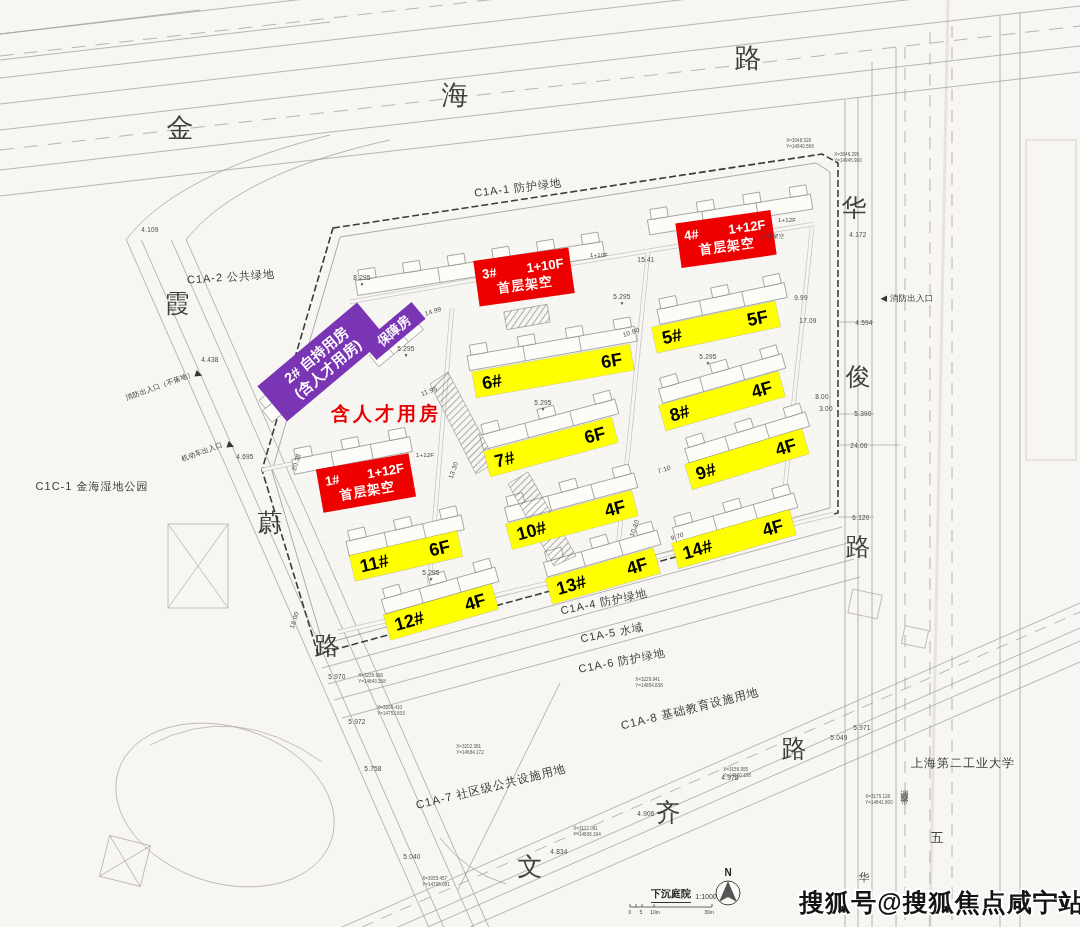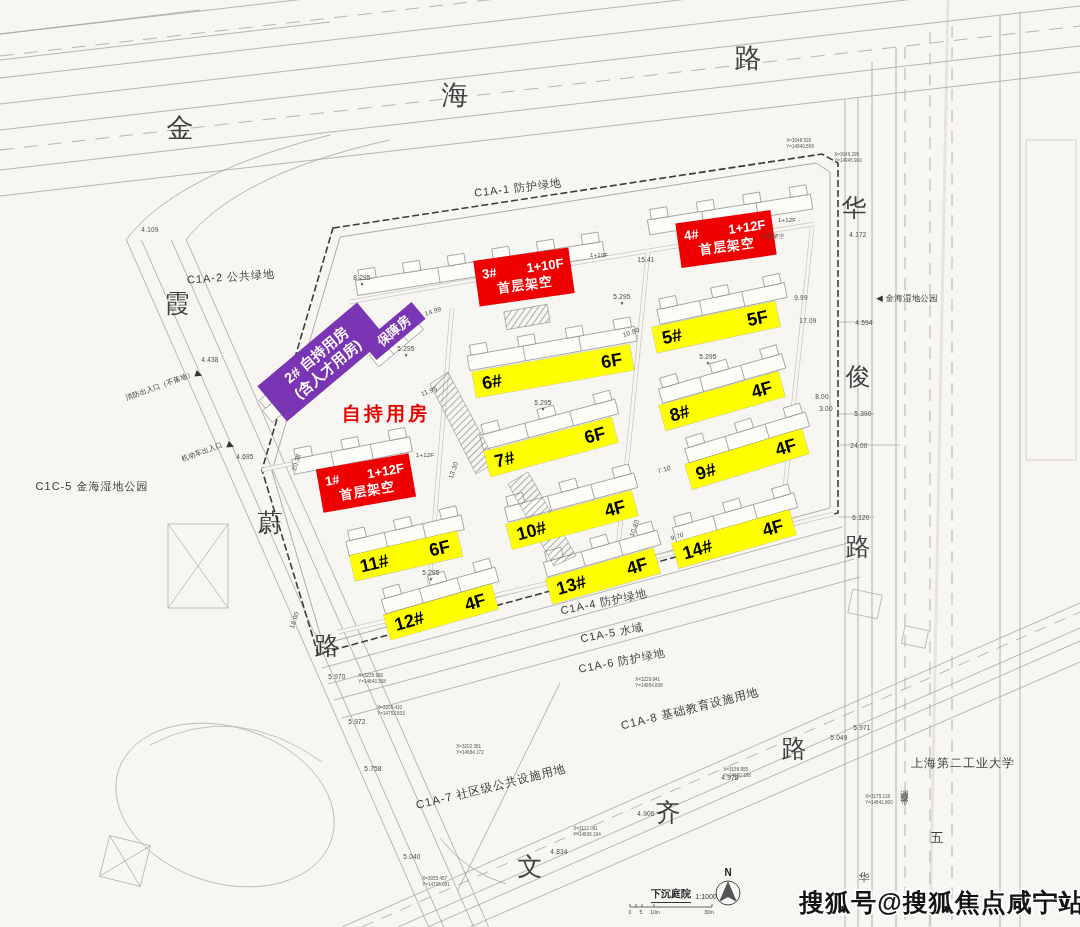--- a/index.html
+++ b/index.html
@@ -284,21 +284,21 @@
       <div class="lbl roadchar" style="left: 177px; top: 303px; transform: translate(-50%, -50%) rotate(0deg);">霞</div>
       <div class="lbl roadchar" style="left: 270px; top: 522px; transform: translate(-50%, -50%) rotate(0deg);">蔚</div>
       <div class="lbl roadchar" style="left: 327px; top: 645px; transform: translate(-50%, -50%) rotate(0deg);">路</div>
       <div class="lbl roadchar" style="left: 530px; top: 866px; transform: translate(-50%, -50%) rotate(0deg);">文</div>
       <div class="lbl roadchar" style="left: 668px; top: 812px; transform: translate(-50%, -50%) rotate(0deg);">齐</div>
       <div class="lbl roadchar" style="left: 794px; top: 748px; transform: translate(-50%, -50%) rotate(0deg);">路</div>
       <div class="lbl roadchar" style="left: 937px; top: 838px; transform: translate(-50%, -50%) rotate(0deg); font-size: 13px;">五</div>
       <div class="lbl roadchar" style="left: 864px; top: 877px; transform: translate(-50%, -50%) rotate(0deg); font-size: 11px;">华</div>
       <div class="lbl area" style="left: 518px; top: 188px; transform: translate(-50%, -50%) rotate(-7deg);">C1A-1 防护绿地</div>
       <div class="lbl area" style="left: 231px; top: 277px; transform: translate(-50%, -50%) rotate(-4deg);">C1A-2 公共绿地</div>
-      <div class="lbl area" style="left: 92px; top: 486px; transform: translate(-50%, -50%) rotate(0deg);">C1C-5 金海湿地公园</div>
+      <div class="lbl area" style="left: 92px; top: 486px; transform: translate(-50%, -50%) rotate(0deg);">C1C-1 金海湿地公园</div>
       <div class="lbl area" style="left: 604px; top: 602px; transform: translate(-50%, -50%) rotate(-12deg);">C1A-4 防护绿地</div>
       <div class="lbl area" style="left: 612px; top: 633px; transform: translate(-50%, -50%) rotate(-11deg);">C1A-5 水域</div>
       <div class="lbl area" style="left: 622px; top: 661px; transform: translate(-50%, -50%) rotate(-11deg);">C1A-6 防护绿地</div>
       <div class="lbl area" style="left: 491px; top: 787px; transform: translate(-50%, -50%) rotate(-14deg); font-size: 11.5px;">C1A-7 社区级公共设施用地</div>
       <div class="lbl area" style="left: 690px; top: 709px; transform: translate(-50%, -50%) rotate(-14deg); font-size: 11.5px;">C1A-8 基础教育设施用地</div>
       <div class="lbl area" style="left: 963px; top: 763px; transform: translate(-50%, -50%) rotate(0deg); font-size: 12px;">上海第二工业大学</div>
       <div class="lbl bar" style="left: 716px; top: 327px; transform: translate(-50%, -50%) rotate(-12deg); width: 126px;">
       <span>5#</span>
       <span>5F</span>
     </div>
@@ -357,24 +357,24 @@
         <span>1#</span>
         <span>1+12F</span>
       </div>
       <div class="r2">首层架空</div>
     </div>
       <div class="lbl purplebox" style="left: 322px; top: 362px; transform: translate(-50%, -50%) rotate(-40deg); width: 130px; height: 46px;">
       <div>2# 自持用房</div>
       <div>(含人才用房)</div>
     </div>
       <div class="lbl purpletag" style="left: 394px; top: 331px; transform: translate(-50%, -50%) rotate(-40deg); width: 64px; height: 22px;">保障房</div>
-      <div class="lbl sunken" style="left: 386px; top: 414px; transform: translate(-50%, -50%) rotate(0deg);">自持用房</div>
+      <div class="lbl sunken" style="left: 386px; top: 414px; transform: translate(-50%, -50%) rotate(0deg);">含人才用房</div>
       <div class="lbl ann ent" style="left: 160px; top: 386px; transform: translate(-50%, -50%) rotate(-20deg); font-size: 7px;">消防出入口（不落地）</div>
       <div class="lbl ann ent" style="left: 202px; top: 452px; transform: translate(-50%, -50%) rotate(-20deg); font-size: 7px;">机动车出入口</div>
-      <div class="lbl ann ent" style="left: 907px; top: 299px; transform: translate(-50%, -50%) rotate(0deg); font-size: 8.5px;">◀ 金海湿地公园</div>
+      <div class="lbl ann ent" style="left: 907px; top: 299px; transform: translate(-50%, -50%) rotate(0deg); font-size: 8.5px;">◀ 消防出入口</div>
       <div class="lbl ann ent" style="left: 199px; top: 374px; transform: translate(-50%, -50%) rotate(20deg); font-size: 9px;">▶</div>
       <div class="lbl ann ent" style="left: 231px; top: 445px; transform: translate(-50%, -50%) rotate(20deg); font-size: 9px;">▶</div>
       <div class="lbl ann" style="left: 150px; top: 229px; transform: translate(-50%, -50%) rotate(0deg);">4.109</div>
       <div class="lbl ann" style="left: 210px; top: 359px; transform: translate(-50%, -50%) rotate(0deg);">4.438</div>
       <div class="lbl ann" style="left: 245px; top: 456px; transform: translate(-50%, -50%) rotate(0deg);">4.695</div>
       <div class="lbl ann" style="left: 858px; top: 234px; transform: translate(-50%, -50%) rotate(0deg);">4.172</div>
       <div class="lbl ann" style="left: 864px; top: 322px; transform: translate(-50%, -50%) rotate(0deg);">4.594</div>
       <div class="lbl ann" style="left: 801px; top: 297px; transform: translate(-50%, -50%) rotate(0deg);">9.99</div>
       <div class="lbl ann" style="left: 808px; top: 320px; transform: translate(-50%, -50%) rotate(0deg);">17.09</div>
       <div class="lbl ann" style="left: 822px; top: 396px; transform: translate(-50%, -50%) rotate(0deg);">8.00</div>

